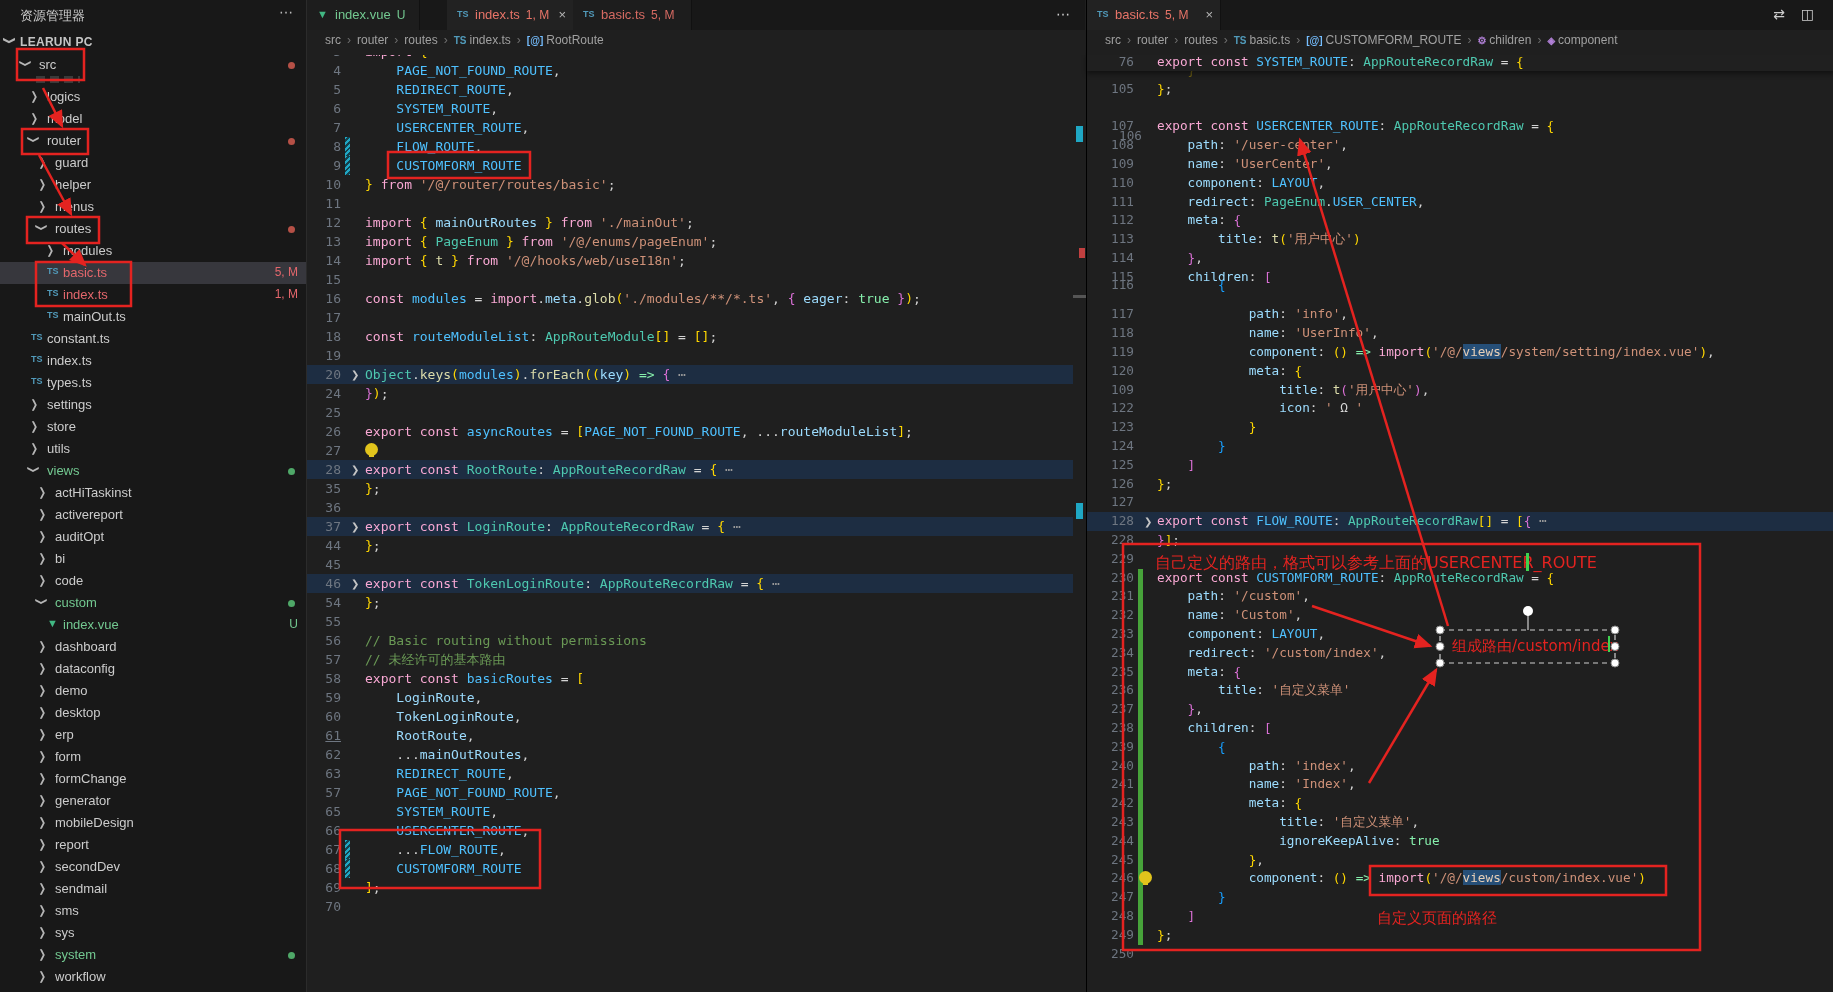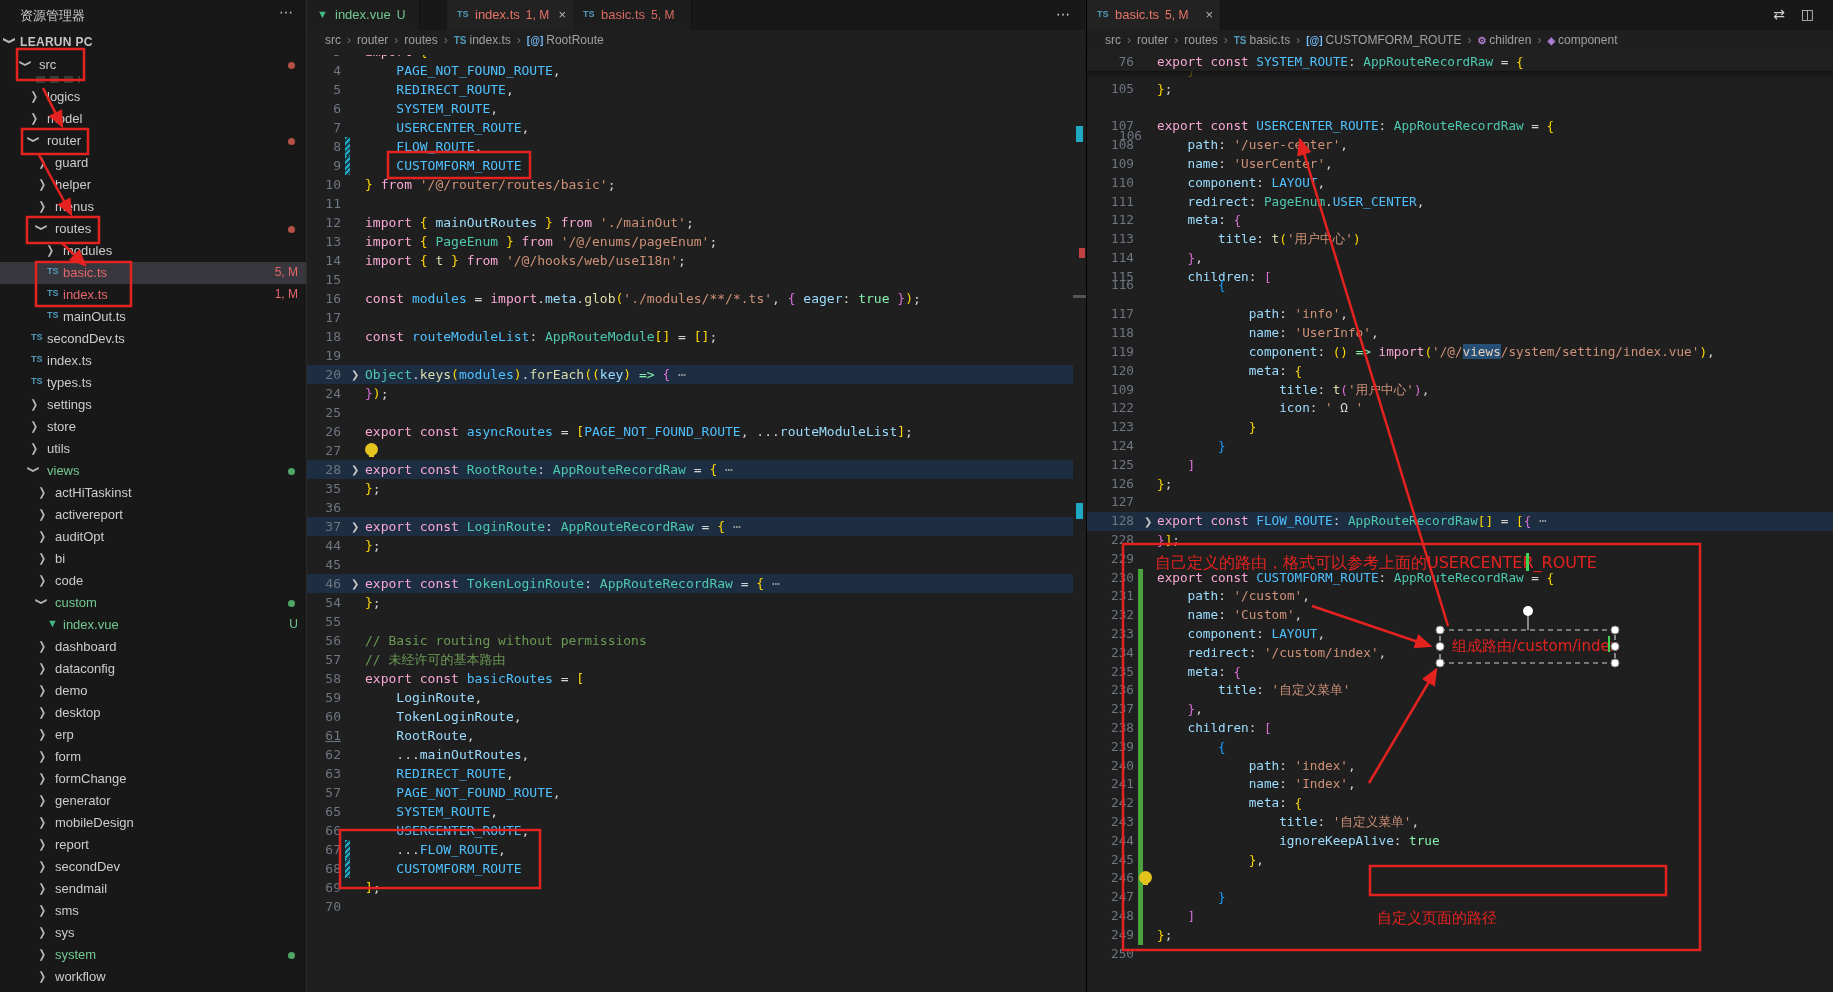--- a/index.html
+++ b/index.html
@@ -132,21 +132,21 @@
           <span class="ficon" style="left: 47px;">TS</span>
           <span class="lbl c-red" style="left: 63px;">index.ts</span>
           <span class="badge c-red">1, M</span>
         </div>
         <div class="row" style="top: 306px;">
           <span class="ficon" style="left: 47px;">TS</span>
           <span class="lbl c-def" style="left: 63px;">mainOut.ts</span>
         </div>
         <div class="row" style="top: 328px;">
           <span class="ficon" style="left: 31px;">TS</span>
-          <span class="lbl c-def" style="left: 47px;">secondDev.ts</span>
+          <span class="lbl c-def" style="left: 47px;">constant.ts</span>
         </div>
         <div class="row" style="top: 350px;">
           <span class="ficon" style="left: 31px;">TS</span>
           <span class="lbl c-def" style="left: 47px;">index.ts</span>
         </div>
         <div class="row" style="top: 372px;">
           <span class="ficon" style="left: 31px;">TS</span>
           <span class="lbl c-def" style="left: 47px;">types.ts</span>
         </div>
         <div class="row" style="top: 394px;">
@@ -688,20 +688,21 @@
         </div>
         <div class="code-row" style="top: 850.6px; height: 18.8px;">
           <span class="num" style="left: 0px; width: 47px;">245</span>
           <div class="gbar add" style="left: 51px; top: 0px; height: 18.8px;"></div>
           <pre style="left: 70px;"><span class="tk-p">            </span><span class="tk-y">}</span><span class="tk-p">,</span></pre>
         </div>
         <div class="code-row" style="top: 869.4px; height: 18.8px;">
           <span class="num" style="left: 0px; width: 47px;">246</span>
           <div class="gbar add" style="left: 51px; top: 0px; height: 18.8px;"></div>
           <span class="bulb" style="left: 52px; top: 2px;"></span>
+          <pre style="left: 70px;"><span class="tk-p">            </span><span class="tk-v">component</span><span class="tk-p">: </span><span class="tk-y">() </span><span class="tk-b">=&gt; </span><span class="tk-k">import</span><span class="tk-y">(</span><span class="tk-s">'/@/</span><span class="tk-hl">views</span><span class="tk-s">/custom/index.vue'</span><span class="tk-y">)</span></pre>
         </div>
         <div class="code-row" style="top: 888.2px; height: 18.8px;">
           <span class="num" style="left: 0px; width: 47px;">247</span>
           <div class="gbar add" style="left: 51px; top: 0px; height: 18.8px;"></div>
           <pre style="left: 70px;"><span class="tk-p">        </span><span class="tk-u">}</span></pre>
         </div>
         <div class="code-row" style="top: 907px; height: 18.8px;">
           <span class="num" style="left: 0px; width: 47px;">248</span>
           <div class="gbar add" style="left: 51px; top: 0px; height: 18.8px;"></div>
           <pre style="left: 70px;"><span class="tk-p">    </span><span class="tk-m">]</span></pre>

